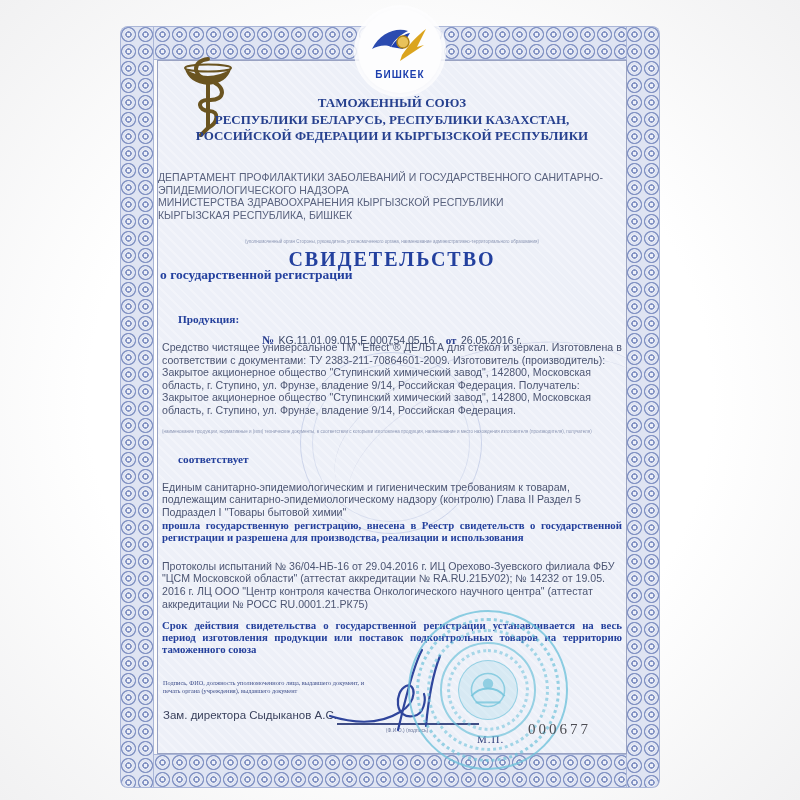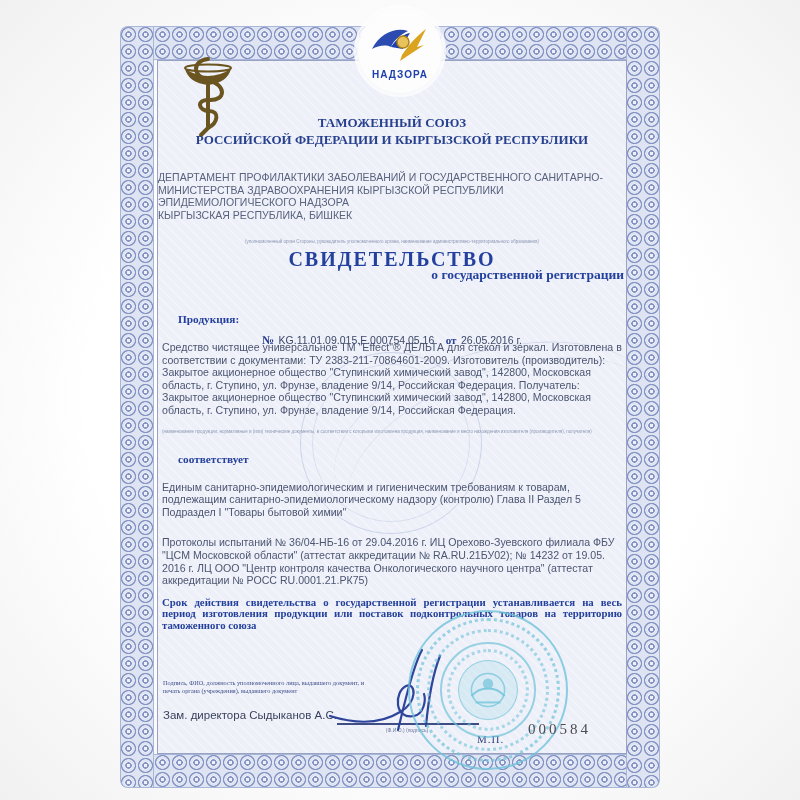--- a/index.html
+++ b/index.html
@@ -35,29 +35,29 @@
   .logo-circle{position:absolute;left:358px;top:9px;width:84px;height:84px;border-radius:50%;
     background:#fdfdfe;box-shadow:0 0 0 4px rgba(253,253,254,.85), 0 1px 3px rgba(80,90,140,.25);
     text-align:center;}
   .logo-text{position:absolute;left:0;right:0;bottom:13px;font-size:10px;font-weight:bold;
     color:#1d3fae;letter-spacing:1px;font-family:"Liberation Sans",sans-serif;}
   .caduceus{position:absolute;left:181px;top:53px;width:54px;height:86px;}
 
   
   .hdr{position:absolute;left:160px;top:95px;width:464px;text-align:center;
     font-family:"Liberation Serif",serif;font-weight:bold;color:#27418f;
-    font-size:13px;line-height:16.5px;margin-top:20px;}
+    font-size:13px;line-height:16.5px;}
   .issuer{position:absolute;left:158px;top:171px;width:468px;text-align:left;
     color:#59627e;font-size:10.5px;line-height:12.6px;}
   .cap1{position:absolute;left:170px;top:239px;width:444px;text-align:center;
     font-size:4.5px;color:#8d97b4;line-height:5px;}
   .title{position:absolute;left:160px;top:248px;width:464px;text-align:center;
     font-family:"Liberation Serif",serif;font-weight:bold;color:#23409e;
     font-size:20px;letter-spacing:2px;}
-  .subtitle{position:absolute;left:160px;top:267px;width:464px;text-align:right;
+  .subtitle{position:absolute;left:160px;top:267px;width:464px;text-align:left;
     font-family:"Liberation Serif",serif;font-weight:bold;color:#23409e;font-size:13.5px;}
   .numline{position:absolute;left:160px;top:282px;width:464px;text-align:center;color:#3c4868;margin-top:48px;}
   .numline .sym{font-family:"Liberation Serif",serif;font-weight:bold;color:#2a3f8f;font-size:12px;}
   .numline .val{font-size:10.5px;}
   .numline .ot{font-family:"Liberation Serif",serif;font-weight:bold;color:#2a3f8f;font-size:11px;margin-left:7px;}
 
   
   .col{position:absolute;left:162px;top:297px;width:460px;}
   .lead{font-family:"Liberation Serif",serif;font-weight:bold;color:#24409c;
     font-size:11.3px;line-height:12px;margin:16px;}
@@ -109,39 +109,40 @@
 <div class="wm wm-arc1"></div>
 <div class="wm wm-arc2"></div>
 
 <div class="logo-circle">
   <svg width="84" height="60" viewBox="0 0 84 60">
     <path d="M14 40 C22 24 38 18 50 22 C42 26 36 31 33 38 C27 35 20 37 14 40 Z" fill="#2b4bb0"></path>
     <path d="M33 38 C38 30 46 25 52 24 C48 30 46 35 45 40 Z" fill="#1d3fae"></path>
     <circle cx="45" cy="33" r="6" fill="#e8c25a" stroke="#b08418" stroke-width="1.5"></circle>
     <path d="M44 46 C52 34 60 26 68 20 L59 38 L66 36 L42 52 Z" fill="#dba41e"></path>
   </svg>
-  <div class="logo-text">НАДЗОРА</div>
+  <div class="logo-text">БИШКЕК</div>
 </div>
 
 <svg class="caduceus" viewBox="0 0 54 86">
   <path d="M4 16 Q27 30 50 16 Q46 30 27 32 Q8 30 4 16 Z" fill="#6a5420"></path>
   <ellipse cx="27" cy="15" rx="23" ry="3.5" fill="none" stroke="#6a5420" stroke-width="2"></ellipse>
   <rect x="25" y="31" width="4" height="44" fill="#6a5420"></rect>
   <path d="M27 6 C10 8 12 24 27 27 C46 32 45 48 28 47 C15 46 17 58 28 58 C39 58 37 70 27 75 L20 82" fill="none" stroke="#6a5420" stroke-width="4" stroke-linecap="round"></path>
 </svg>
 
 <div class="hdr">
   <div>ТАМОЖЕННЫЙ СОЮЗ</div>
+  <div>РЕСПУБЛИКИ БЕЛАРУСЬ, РЕСПУБЛИКИ КАЗАХСТАН,</div>
   <div>РОССИЙСКОЙ ФЕДЕРАЦИИ И КЫРГЫЗСКОЙ РЕСПУБЛИКИ</div>
 </div>
 
 <div class="issuer">
   <div>ДЕПАРТАМЕНТ ПРОФИЛАКТИКИ ЗАБОЛЕВАНИЙ И ГОСУДАРСТВЕННОГО САНИТАРНО-</div>
+  <div>ЭПИДЕМИОЛОГИЧЕСКОГО НАДЗОРА</div>
   <div>МИНИСТЕРСТВА ЗДРАВООХРАНЕНИЯ КЫРГЫЗСКОЙ РЕСПУБЛИКИ</div>
-  <div>ЭПИДЕМИОЛОГИЧЕСКОГО НАДЗОРА</div>
   <div>КЫРГЫЗСКАЯ РЕСПУБЛИКА, БИШКЕК</div>
 </div>
 
 <div class="cap1">(уполномоченный орган Стороны, руководитель уполномоченного органа, наименование административно-территориального образования)</div>
 
 <div class="title">СВИДЕТЕЛЬСТВО</div>
 <div class="subtitle">о государственной регистрации</div>
 <div class="numline">
   <span class="sym">№</span>
   <span class="val">KG.11.01.09.015.E.000754.05.16</span>
@@ -151,20 +152,21 @@
 
 <div class="col">
   <p class="lead">Продукция:</p>
   <p class="body-p">Средство чистящее универсальное ТМ "Effect"® ДЕЛЬТА для стекол и зеркал. Изготовлена в соответствии с документами: ТУ 2383-211-70864601-2009. Изготовитель (производитель): Закрытое акционерное общество "Ступинский химический завод", 142800, Московская область, г. Ступино, ул. Фрунзе, владение 9/14, Российская Федерация.  Получатель: Закрытое акционерное общество "Ступинский химический завод", 142800, Московская область, г. Ступино, ул. Фрунзе, владение 9/14, Российская Федерация.</p>
   <div class="sp12"></div>
   <p class="tinycap">(наименование продукции, нормативные и (или) технические документы, в соответствии с которыми изготовлена продукция, наименование и место нахождения изготовителя (производителя), получателя)</p>
   <div class="sp2"></div>
   <p class="lead">соответствует</p>
   <p class="body-p">Единым санитарно-эпидемиологическим и гигиеническим требованиям к товарам, подлежащим санитарно-эпидемиологическому надзору (контролю) Глава II Раздел 5 Подраздел I "Товары бытовой химии"</p>
   <div class="sp2"></div>
+  <p class="boldp">прошла государственную регистрацию, внесена в Реестр свидетельств о государственной регистрации и разрешена для производства, реализации и использования</p>
   <div class="sp16"></div>
   <p class="body-p">Протоколы испытаний № 36/04-НБ-16 от 29.04.2016 г. ИЦ Орехово-Зуевского филиала ФБУ "ЦСМ Московской области" (аттестат аккредитации № RA.RU.21БУ02); № 14232 от 19.05. 2016 г. ЛЦ ООО "Центр контроля качества Онкологического научного центра" (аттестат аккредитации № РОСС RU.0001.21.РК75)</p>
   <div class="sp10"></div>
   <p class="boldp">Срок действия свидетельства о государственной регистрации устанавливается на весь период изготовления продукции или поставок подконтрольных товаров на территорию таможенного союза</p>
 </div>
 
 <div class="sig-caption">Подпись, ФИО, должность уполномоченного лица, выдавшего документ, и печать органа (учреждения), выдавшего документ</div>
 <div class="sig-name">Зам. директора Сыдыканов А.С.</div>
 <div class="sig-line"></div>
 <div class="sig-sub">(Ф.И.О.) (подпись)</div>
@@ -183,13 +185,13 @@
   <div class="stamp-core">
     <svg width="100%" height="100%" viewBox="0 0 56 56">
       <circle cx="28" cy="28" r="16" fill="none" stroke="rgba(110,194,218,.8)" stroke-width="1.5"></circle>
       <path d="M12 34 C20 24 36 24 44 34" fill="none" stroke="rgba(110,194,218,.9)" stroke-width="2"></path>
       <circle cx="28" cy="22" r="5" fill="rgba(110,194,218,.75)"></circle>
       <path d="M16 40 L40 40" stroke="rgba(110,194,218,.8)" stroke-width="2"></path>
     </svg>
   </div>
 </div>
 
-<div class="serial">000584</div>
+<div class="serial">000677</div>
 
 </body></html>

